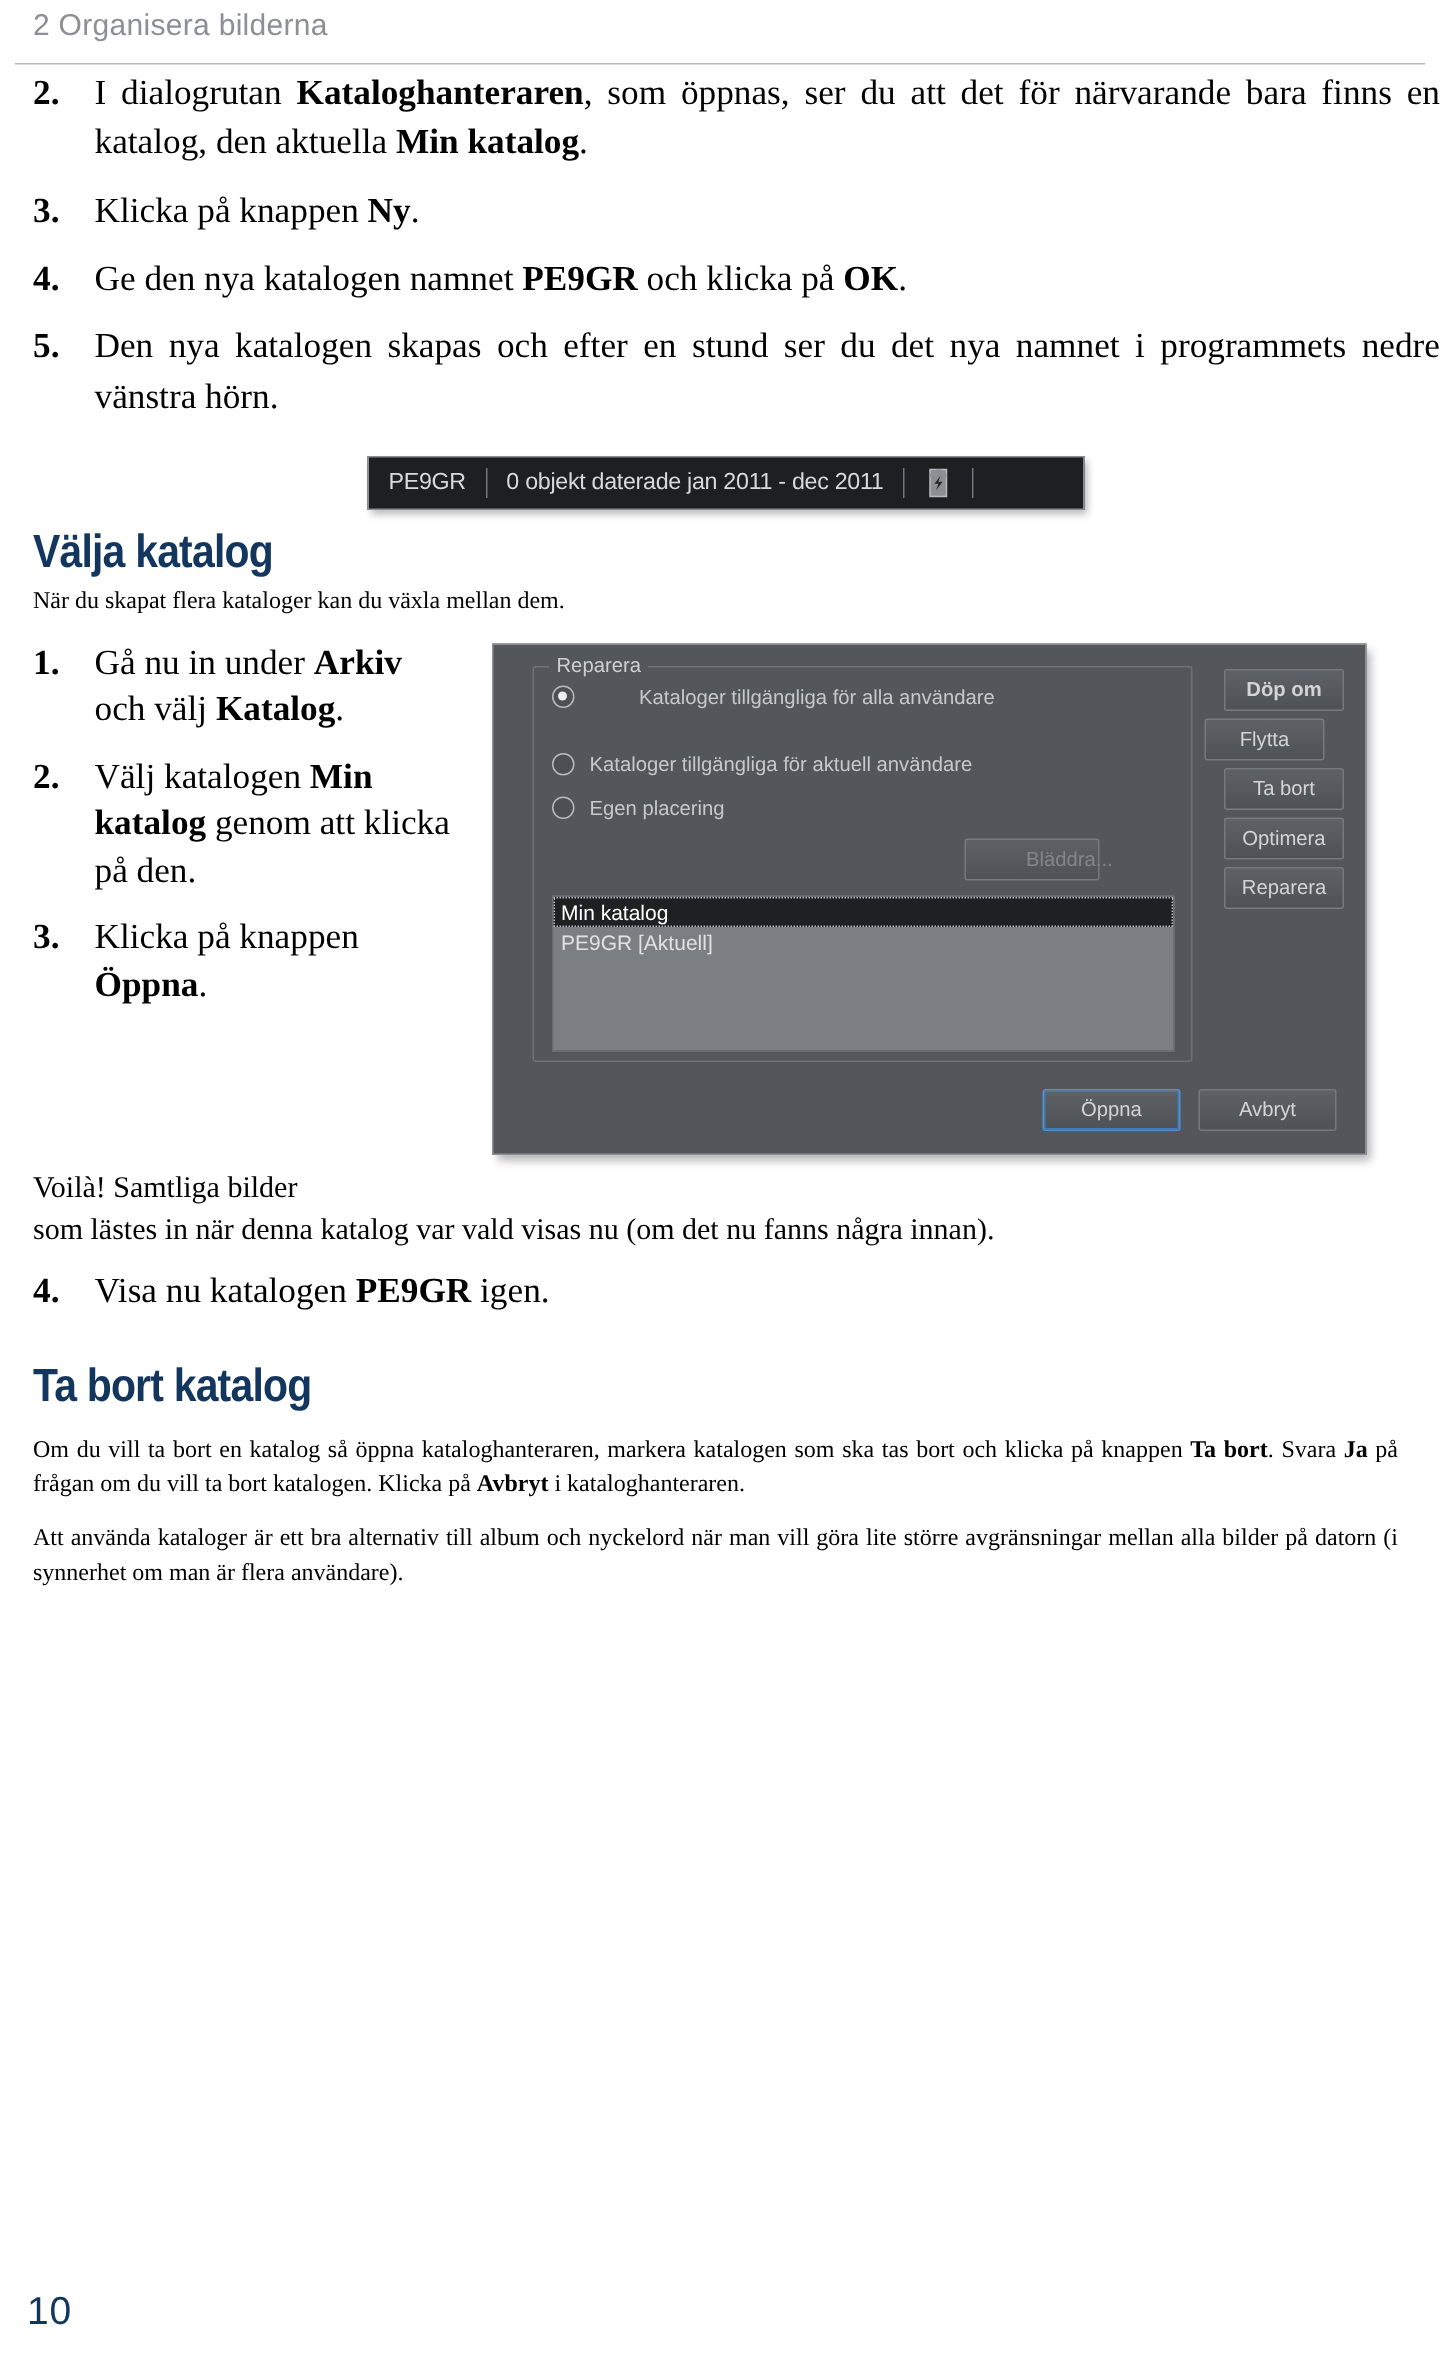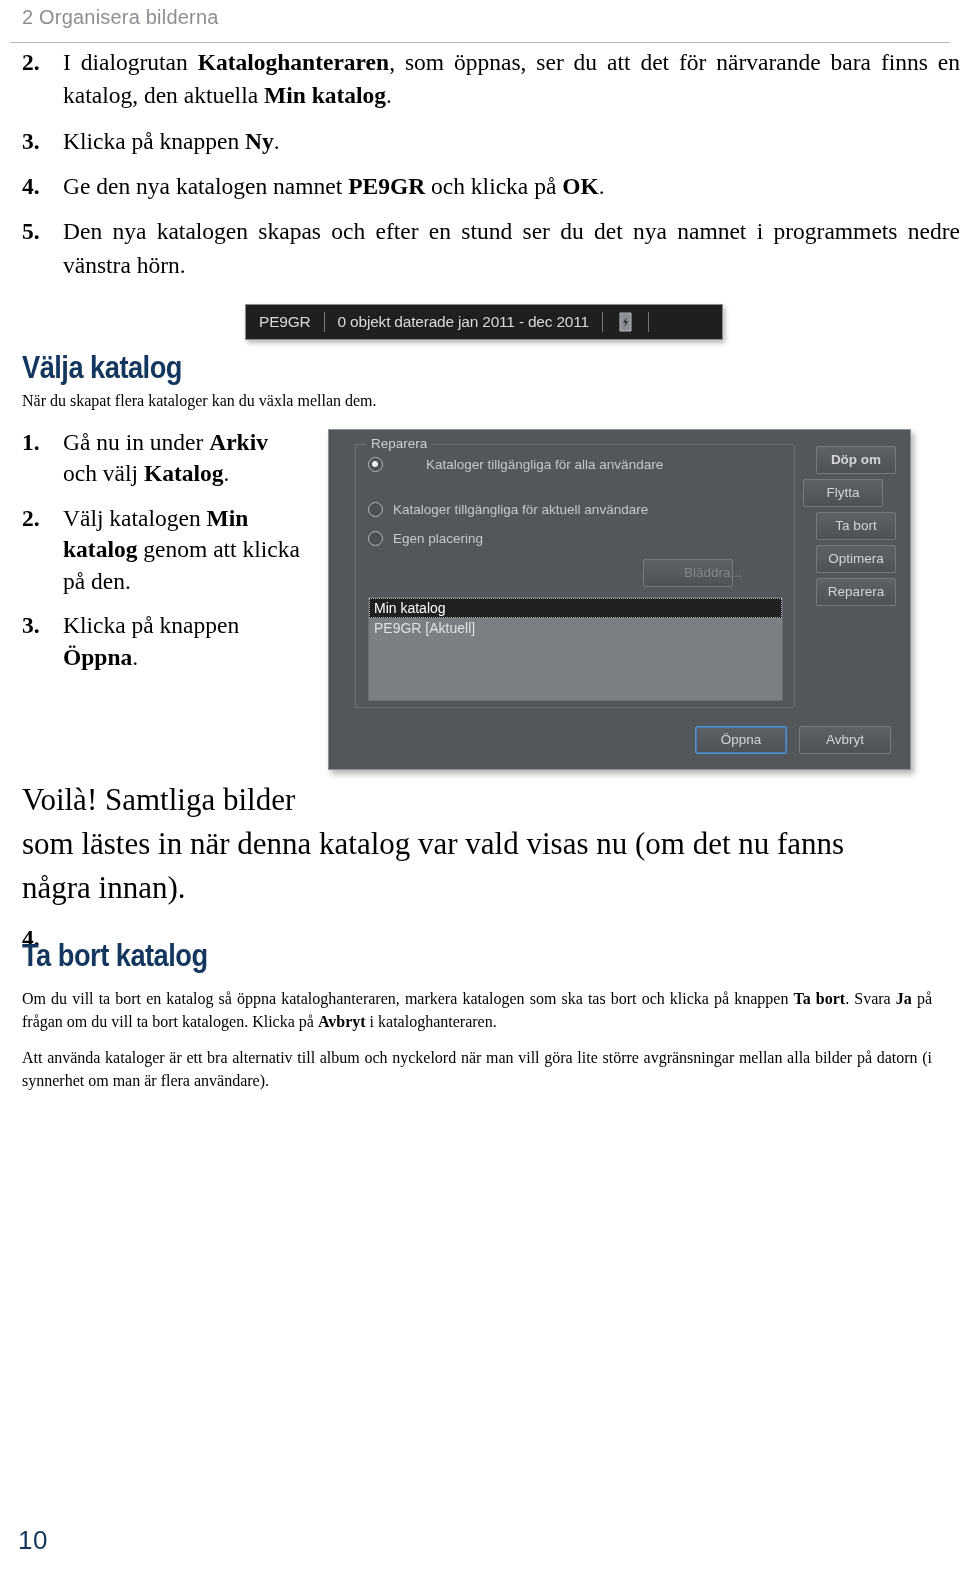--- a/index.html
+++ b/index.html
@@ -260,21 +260,21 @@
     color: #ffffff;
     outline: 1px dotted #b9bcbe;
     outline-offset: -1px;
   }
 
   
   .after-dialog {
     margin-top: 6px;
   }
   .voila-line {
-    font-size: 31px;
+    font-size: 20px;
     line-height: 1.42;
     margin: 0 0 0 22px;
     padding-right: 42px;
   }
   ol.steps.tight { margin-top: 10px; }
 
   .para-block { margin-top: 28px; }
   .para-block p { margin-top: 14px; }
 
   
@@ -369,21 +369,21 @@
       <div class="dlg-btn" style="left:470px; top:296px; width:92px;">Avbryt</div>
     </div>
   </div>
 
   <div class="after-dialog">
     <p class="voila-line">Voilà! Samtliga bilder</p>
     <p class="voila-line">som lästes in när denna katalog var vald visas nu (om det nu fanns några innan).</p>
   </div>
 
   <ol class="steps tight" id="steps-after">
-      <li><span class="num">4.</span></li>
+      <li><span class="num">4.</span><span><span>Visa nu katalogen </span><b>PE9GR</b><span> igen.</span></span></li>
     </ol>
 
   <div class="para-block">
     <h2 class="section-title">Ta bort katalog</h2>
     <p class="body-text" id="tabort-p1"><span>Om du vill ta bort en katalog så öppna kataloghanteraren, markera katalogen som ska tas bort och klicka på knappen </span><b>Ta bort</b><span>. Svara </span><b>Ja</b><span> på frågan om du vill ta bort katalogen. Klicka på </span><b>Avbryt</b><span> i kataloghanteraren.</span></p>
     <p class="body-text" id="tabort-p2"><span>Att använda kataloger är ett bra alternativ till album och nyckelord när man vill göra lite större avgränsningar mellan alla bilder på datorn (i synnerhet om man är flera användare).</span></p>
   </div>
 
 </div>
 

